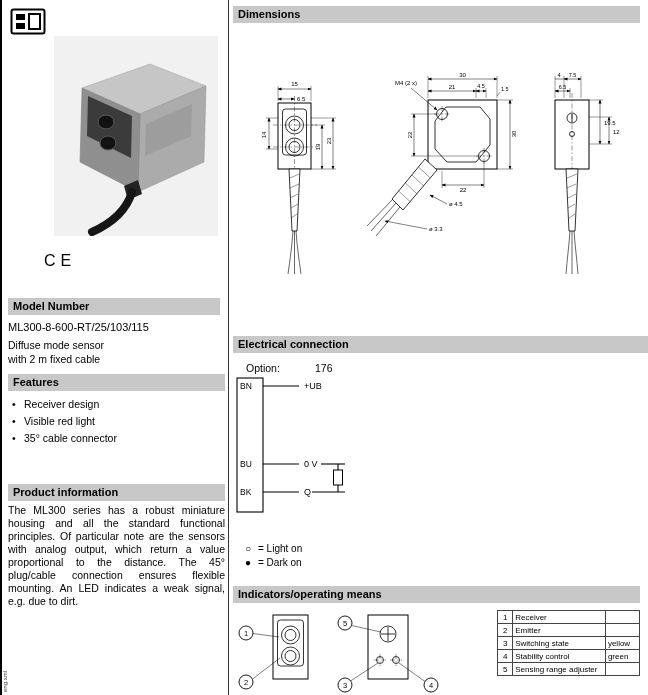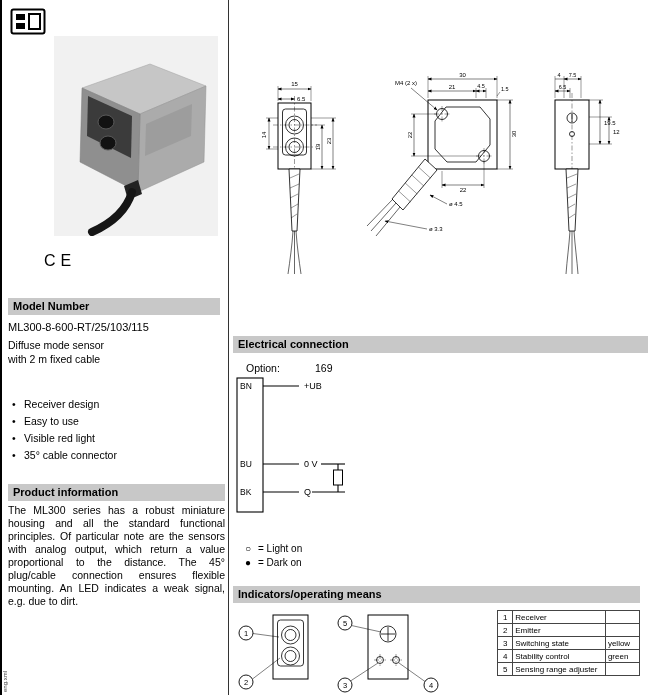--- a/index.html
+++ b/index.html
@@ -70,43 +70,42 @@
     <path d="M78,156 C72,176 56,188 38,196" stroke="#161616" stroke-width="8" fill="none" stroke-linecap="round"></path>
   </svg>
 
   <div class="abs" style="left:36px;top:246px;font-size:16px;letter-spacing:5px">CE</div>
 
   <div class="abs sec-h" style="left:0;top:292px;width:212px">Model Number</div>
   <div class="abs bold" style="left:0;top:315px;font-size:11px">ML300-8-600-RT/25/103/115</div>
   <div class="abs t105" style="left:0;top:333px">Diffuse mode sensor</div>
   <div class="abs t105" style="left:0;top:347px">with 2 m fixed cable</div>
 
+  <div class="abs sec-h" style="left:0;top:368px;width:217px">Features</div>
   <div class="abs" style="left:4px;top:390px;width:210px">
     <div class="feat">
       <span class="bul">•</span><span>Receiver design</span>
-    </div>
-    <div class="feat">
-      <span class="bul">•</span><span>Easy to use</span>
     </div>
     <div class="feat">
       <span class="bul">•</span><span>Visible red light</span>
     </div>
     <div class="feat">
       <span class="bul">•</span><span>35° cable connector</span>
     </div>
   </div>
 
   <div class="abs sec-h" style="left:0;top:478px;width:217px">Product information</div>
   <div class="abs para" style="left:0;top:498px;width:217px">The ML300 series has a robust miniature housing and all the standard functional principles. Of particular note are the sensors with analog output, which return a value proportional to the distance. The 45° plug/cable connection ensures flexible mounting. An LED indicates a weak signal, e.g. due to dirt.</div>
 </div>
 
 <div class="abs side-txt" style="left:2px;top:692px">eng.xml</div>
 
 <div class="abs" style="left:233px;top:6px;width:407px;height:689px">
 
+  <div class="abs sec-h" style="left:0;top:0;width:407px">Dimensions</div>
 
   <svg class="abs" style="left:0;top:22px" width="407" height="300" viewBox="0 0 407 300">
     <defs>
       <marker id="aD" markerWidth="8" markerHeight="8" refX="7" refY="4" orient="auto-start-reverse">
         <path d="M0,1L8,4L0,7z" fill="#000"></path>
       </marker>
     </defs>
 
     <g>
       <rect class="body" x="45" y="75" width="33" height="66"></rect>
@@ -225,21 +224,21 @@
       <line class="ht" x1="335" y1="180" x2="342" y2="176"></line>
       <line class="ht" x1="336" y1="190" x2="342" y2="186"></line>
       <path class="wire" d="M337,203 C336,218 334,232 333,246"></path>
       <path class="wire" d="M339,203 L339,246"></path>
       <path class="wire" d="M341,203 C342,218 344,232 345,246"></path>
     </g>
   </svg>
 
   <div class="abs sec-h" style="left:0;top:330px;width:439px">Electrical connection</div>
   <div class="abs" style="left:13px;top:352px">
-    <span class="opt-label">Option:</span><span class="opt-val">169</span>
+    <span class="opt-label">Option:</span><span class="opt-val">176</span>
   </div>
 
   <svg class="abs" style="left:0;top:368px" width="200" height="160" viewBox="0 0 200 160">
     <rect class="ew" x="4" y="4" width="26" height="134"></rect>
     <line class="ew" x1="30" y1="12" x2="66" y2="12"></line>
     <line class="ew" x1="30" y1="90" x2="66" y2="90"></line>
     <line class="ew" x1="30" y1="118" x2="66" y2="118"></line>
     <text class="ebx" x="7" y="15">BN</text>
     <text class="ebx" x="7" y="93">BU</text>
     <text class="ebx" x="7" y="121">BK</text>

